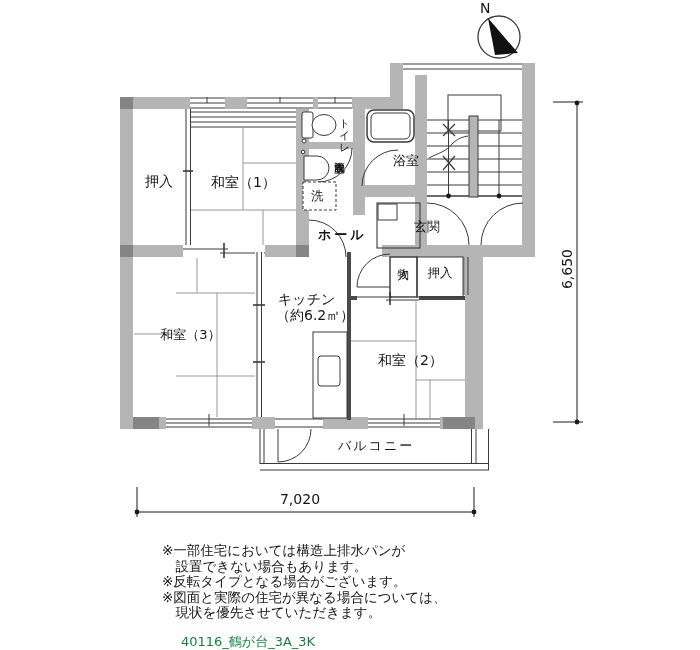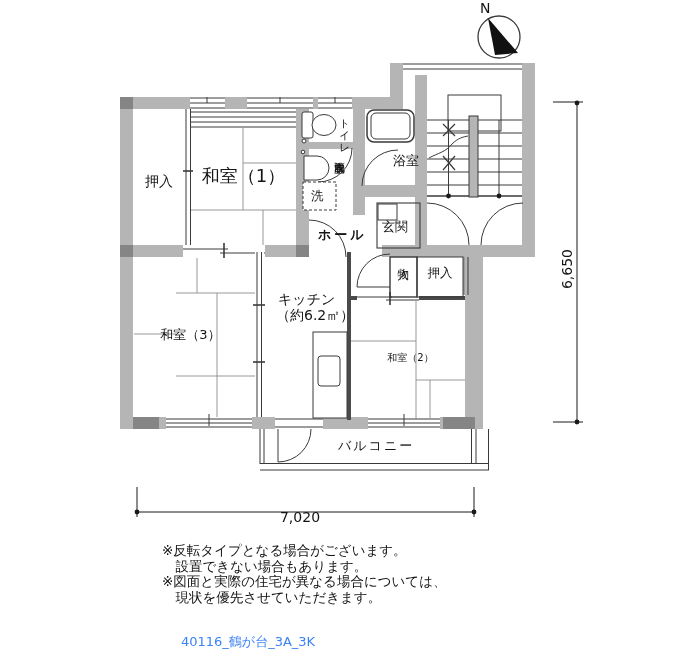--- a/index.html
+++ b/index.html
@@ -5,21 +5,21 @@
   html,body{margin:0;padding:0;background:#ffffff;}
   .plan{position:relative;width:700px;height:650px;background:#ffffff;
         font-family:"DejaVu Sans","Liberation Sans",sans-serif;overflow:hidden;}
   .plan svg{position:absolute;left:0;top:0;}
   .lbl{position:absolute;color:#141414;white-space:nowrap;line-height:1.15;}
   .c{text-align:center;}
   .v{writing-mode:vertical-rl;text-orientation:upright;letter-spacing:0.5px;}
   .rot{transform:rotate(-90deg);transform-origin:center center;}
   .notes .lbl{position:static;display:block;}
   .notes{position:absolute;left:162px;top:543px;font-size:13.5px;color:#141414;line-height:19.3px;}
-  .footer{position:absolute;left:181px;top:633px;font-size:13px;color:#3b82f6;}
+  .footer{position:absolute;left:181px;top:633px;font-size:13px;color:#15803d;}
 </style>
 </head>
 <body>
 
 <div class="plan">
 
 <svg width="700" height="650" viewBox="0 0 700 650">
 
   <g fill="#b5b5b5">
     <rect x="120" y="97" width="283" height="12"></rect>
@@ -233,39 +233,40 @@
 
   <g>
     <circle cx="499" cy="37" r="21" fill="none" stroke="#3a3a3a" stroke-width="1.3"></circle>
     <polygon points="488,18 518,53 495,55" fill="#111111" stroke="none"></polygon>
   </g>
 </svg>
 
   <div class="lbl" style="left:480px;top:0px;font-size:14px;">N</div>
 
   <div class="lbl c" style="left:137px;top:173px;width:44px;font-size:14px;">押入</div>
-  <div class="lbl c" style="left:191px;top:166px;width:105px;font-size:18px;">和室（1）</div>
+  <div class="lbl c" style="left:191px;top:174px;width:105px;font-size:14px;">和室（1）</div>
   <div class="lbl v" style="left:339px;top:111px;font-size:10.5px;">トイレ</div>
   <div class="lbl v" style="left:334px;top:153px;font-size:10.5px;">洗面脱衣室</div>
   <div class="lbl" style="left:311px;top:189px;font-size:12.5px;">洗</div>
   <div class="lbl c" style="left:384px;top:154px;width:44px;font-size:13px;">浴室</div>
-  <div class="lbl c" style="left:377px;top:220px;width:36px;font-size:13px;">玄関</div>
+  <div class="lbl c" style="left:377px;top:220px;width:36px;font-size:13px;padding-left:32px;">玄関</div>
   <div class="lbl" style="left:318px;top:228px;font-size:13px;letter-spacing:3px;font-weight:bold;">ホール</div>
   <div class="lbl v" style="left:396px;top:259px;font-size:11.5px;">物入</div>
   <div class="lbl c" style="left:420px;top:266px;width:40px;font-size:12.5px;">押入</div>
-  <div class="lbl c" style="left:358px;top:352px;width:105px;font-size:10px;text-align:center;">和室（2）</div>
+  <div class="lbl c" style="left:358px;top:352px;width:105px;font-size:14px;text-align:center;">和室（2）</div>
   <div class="lbl c" style="left:138px;top:328px;width:105px;font-size:13px;">和室（3）</div>
   <div class="lbl" style="left:278px;top:291px;font-size:14px;">キッチン</div>
   <div class="lbl" style="left:276px;top:307px;font-size:14px;">（約6.2㎡）</div>
   <div class="lbl" style="left:338px;top:439px;font-size:13px;letter-spacing:2px;">バルコニー</div>
 
   <div class="lbl c rot" style="left:527px;top:261px;width:80px;font-size:14px;">6,650</div>
-  <div class="lbl c" style="left:269px;top:491px;width:62px;font-size:14px;margin-top:18px;">7,020</div>
+  <div class="lbl c" style="left:269px;top:491px;width:62px;font-size:14px;">7,020</div>
 
   <div class="notes">
+    <span class="lbl">※一部住宅においては構造上排水パンが</span>
+    <span class="lbl">　設置できない場合もあります。</span>
     <span class="lbl">※反転タイプとなる場合がございます。</span>
-    <span class="lbl">　設置できない場合もあります。</span>
     <span class="lbl">※図面と実際の住宅が異なる場合については、</span>
     <span class="lbl">　現状を優先させていただきます。</span>
   </div>
 
   <div class="footer">40116_鶴が台_3A_3K</div>
 </div>
 
 </body></html>

